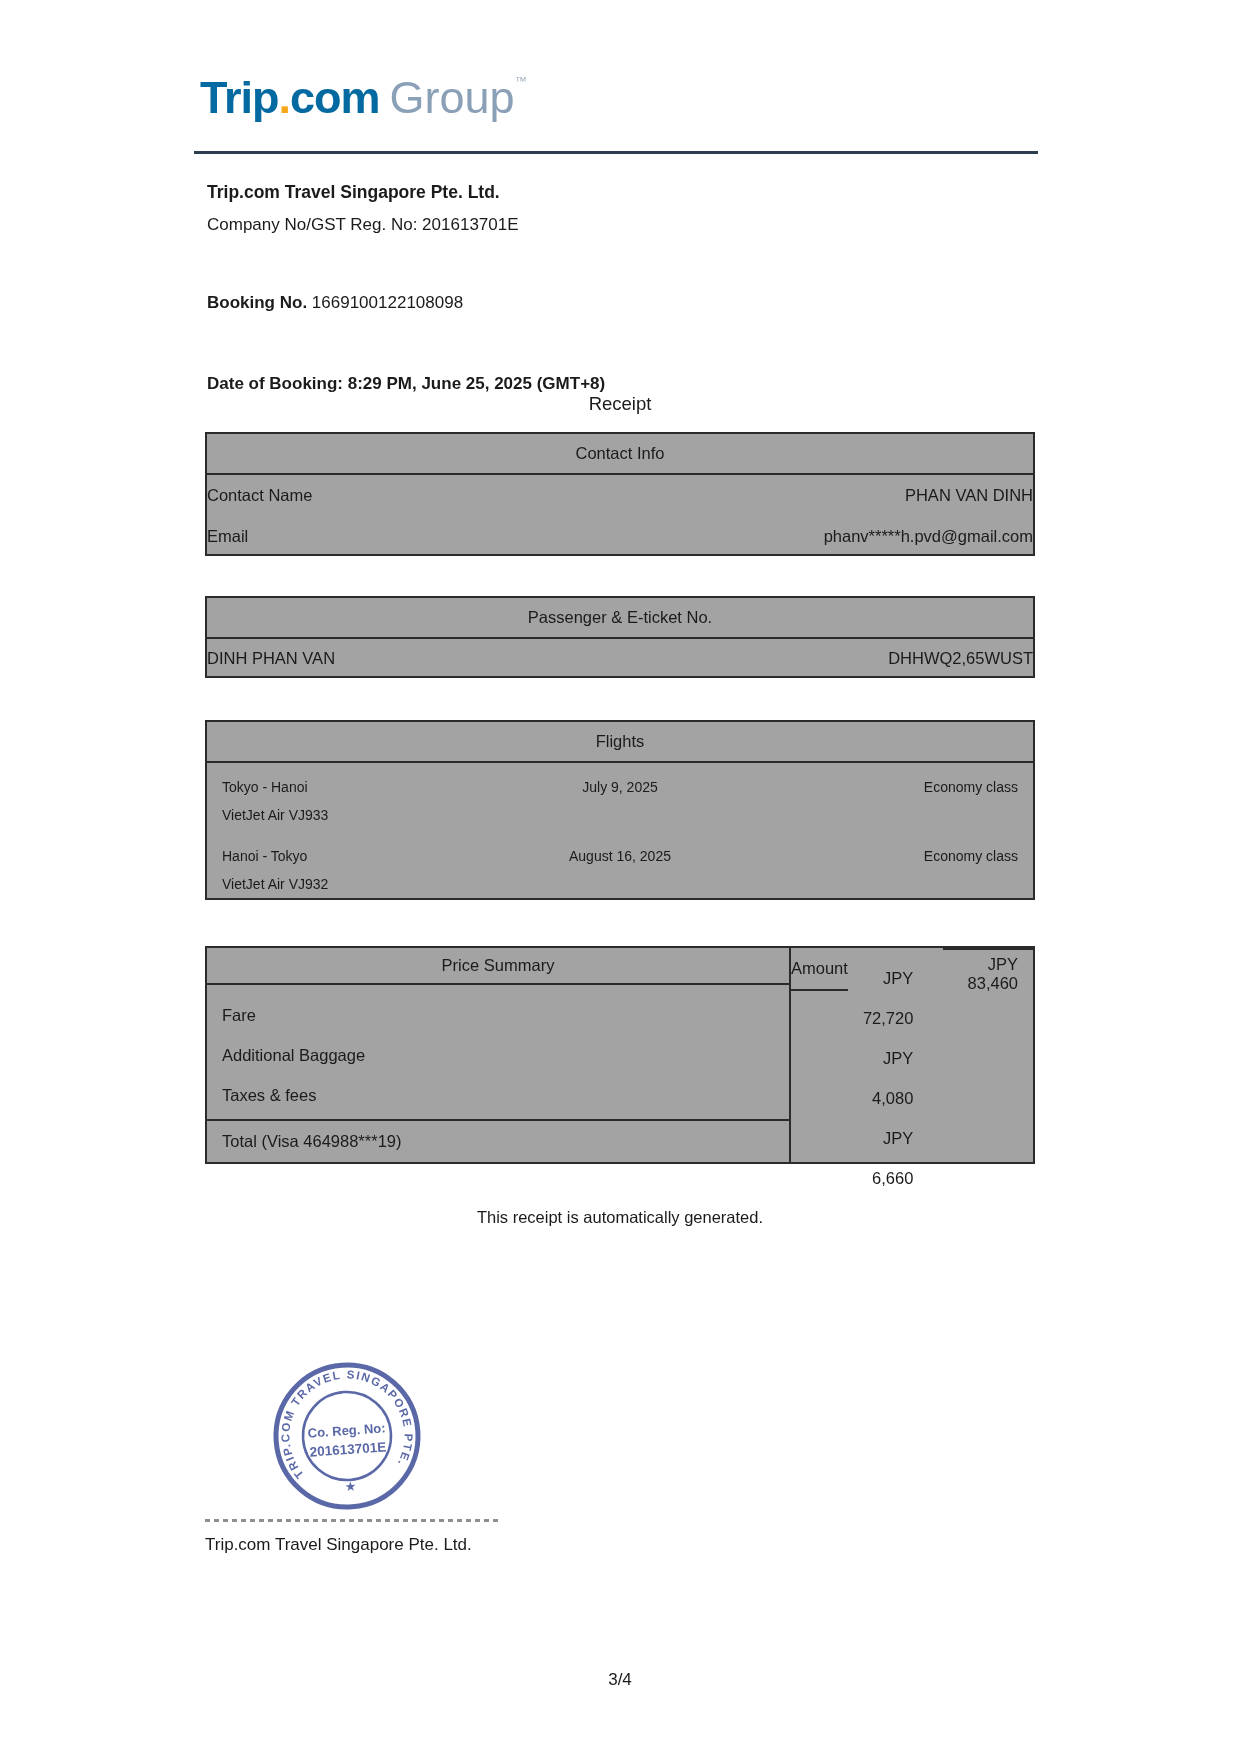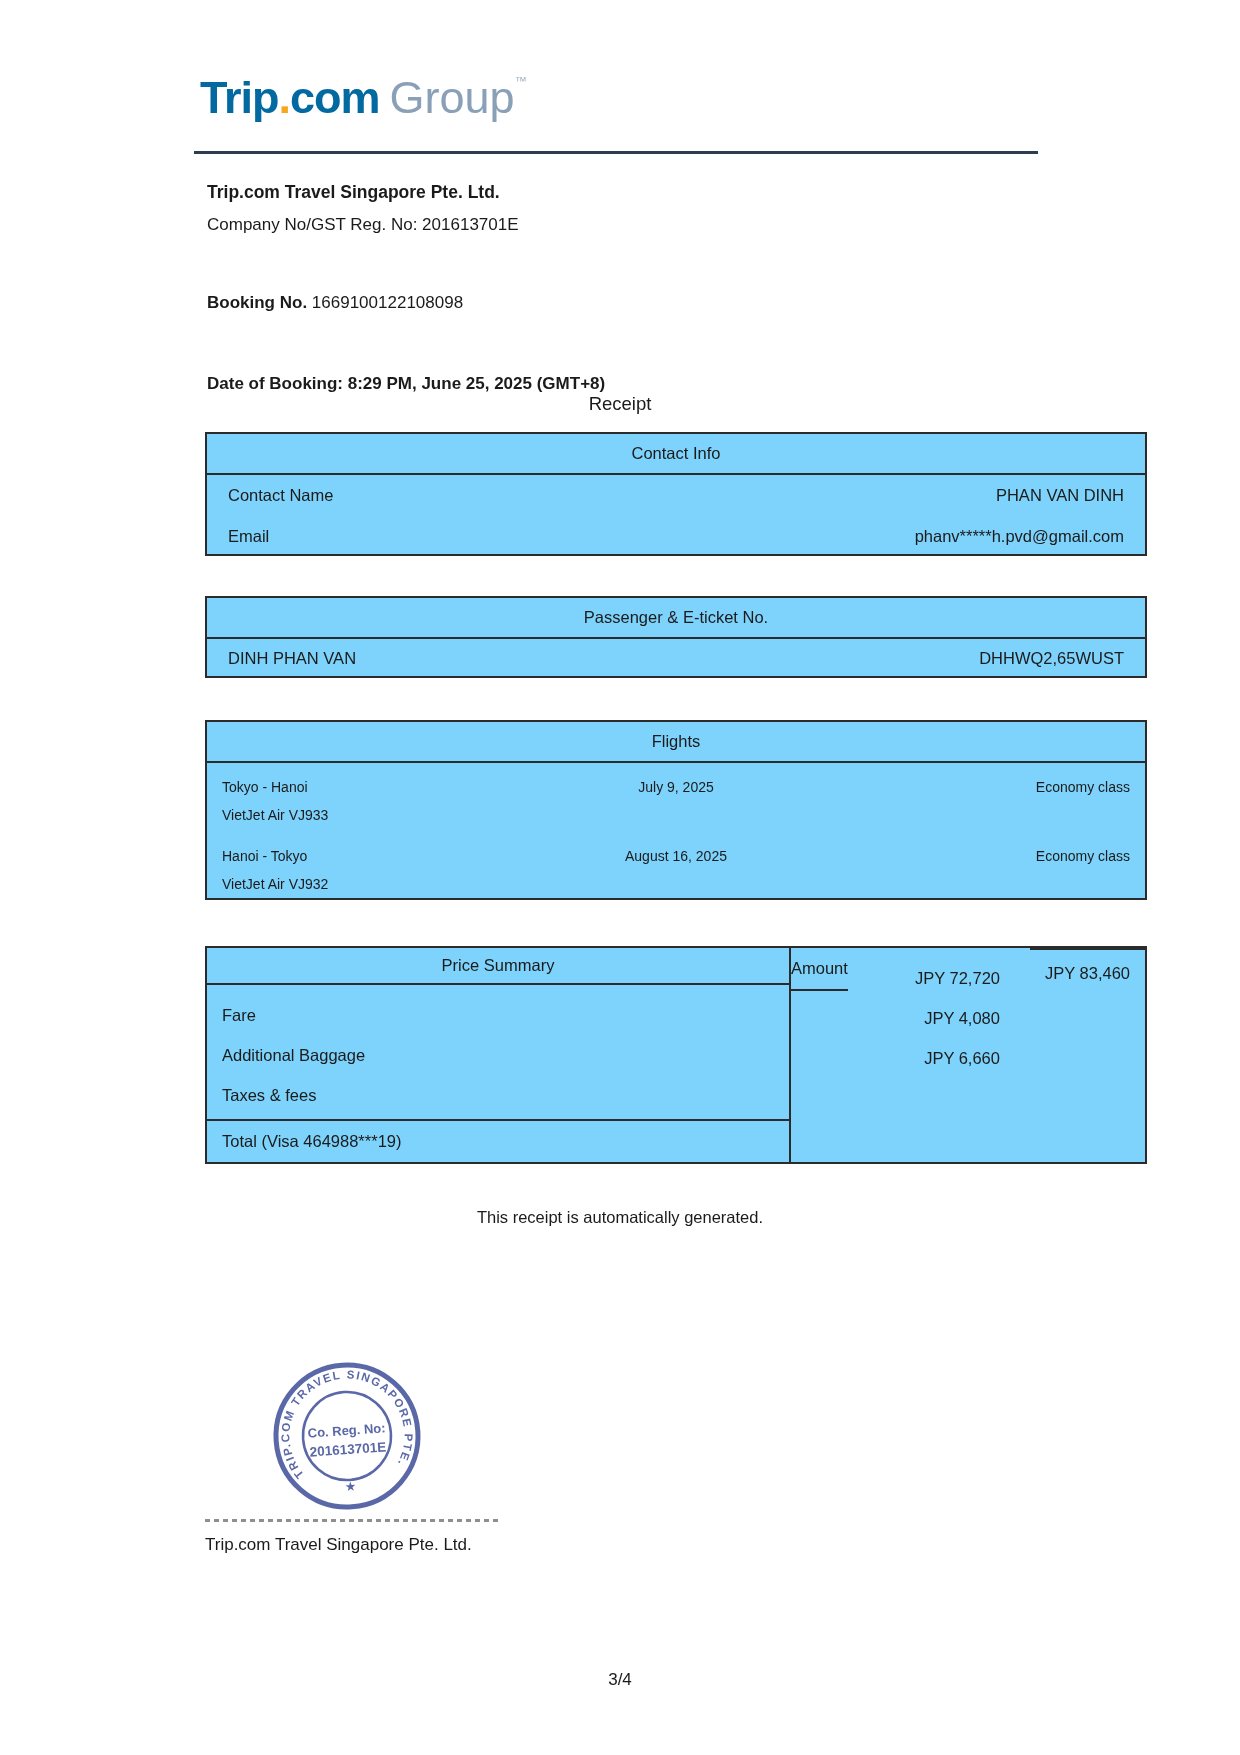--- a/index.html
+++ b/index.html
@@ -15,23 +15,23 @@
   .logo .tm{color:#9db0c2;font-size:12px;vertical-align:28px;}
   .rule{position:absolute;left:194px;top:151px;width:844px;height:3px;background:#2d3e50;}
   
   .company-name{position:absolute;left:207px;top:182px;font-size:17.5px;font-weight:700;}
   .company-reg{position:absolute;left:207px;top:215px;font-size:17px;}
   .booking-line{position:absolute;left:207px;top:293px;font-size:17px;}
   .booking-line .lbl{font-weight:700;}
   .date-line{position:absolute;left:207px;top:328px;font-size:17px;font-weight:700;margin-top:46px;}
   .receipt-title{position:absolute;left:205px;width:830px;top:393px;font-size:18.5px;text-align:center;}
   
-  .tbl{position:absolute;left:205px;width:942px;border:2px solid #2b2b2b;box-sizing:border-box;background:#7dd3fc;}
+  .tbl{position:absolute;left:205px;width:830px;border:2px solid #2b2b2b;box-sizing:border-box;background:#a3a3a3;}
   .tbl-header{border-bottom:2px solid #2b2b2b;text-align:center;font-size:16.5px;display:flex;align-items:center;justify-content:center;}
-  .kv-row{display:flex;align-items:center;justify-content:space-between;padding:0 21px;font-size:16.5px;}
+  .kv-row{display:flex;align-items:center;justify-content:space-between;padding:0 0;font-size:16.5px;}
   
   .contact-tbl{top:432px;height:124px;}
   .contact-tbl .tbl-header{height:39px;}
   .contact-tbl .kv-row{height:41px;}
   
   .passenger-tbl{top:596px;height:82px;}
   .passenger-tbl .tbl-header{height:39px;}
   .passenger-tbl .kv-row{height:39px;}
   
   .flights-tbl{top:720px;height:180px;}

